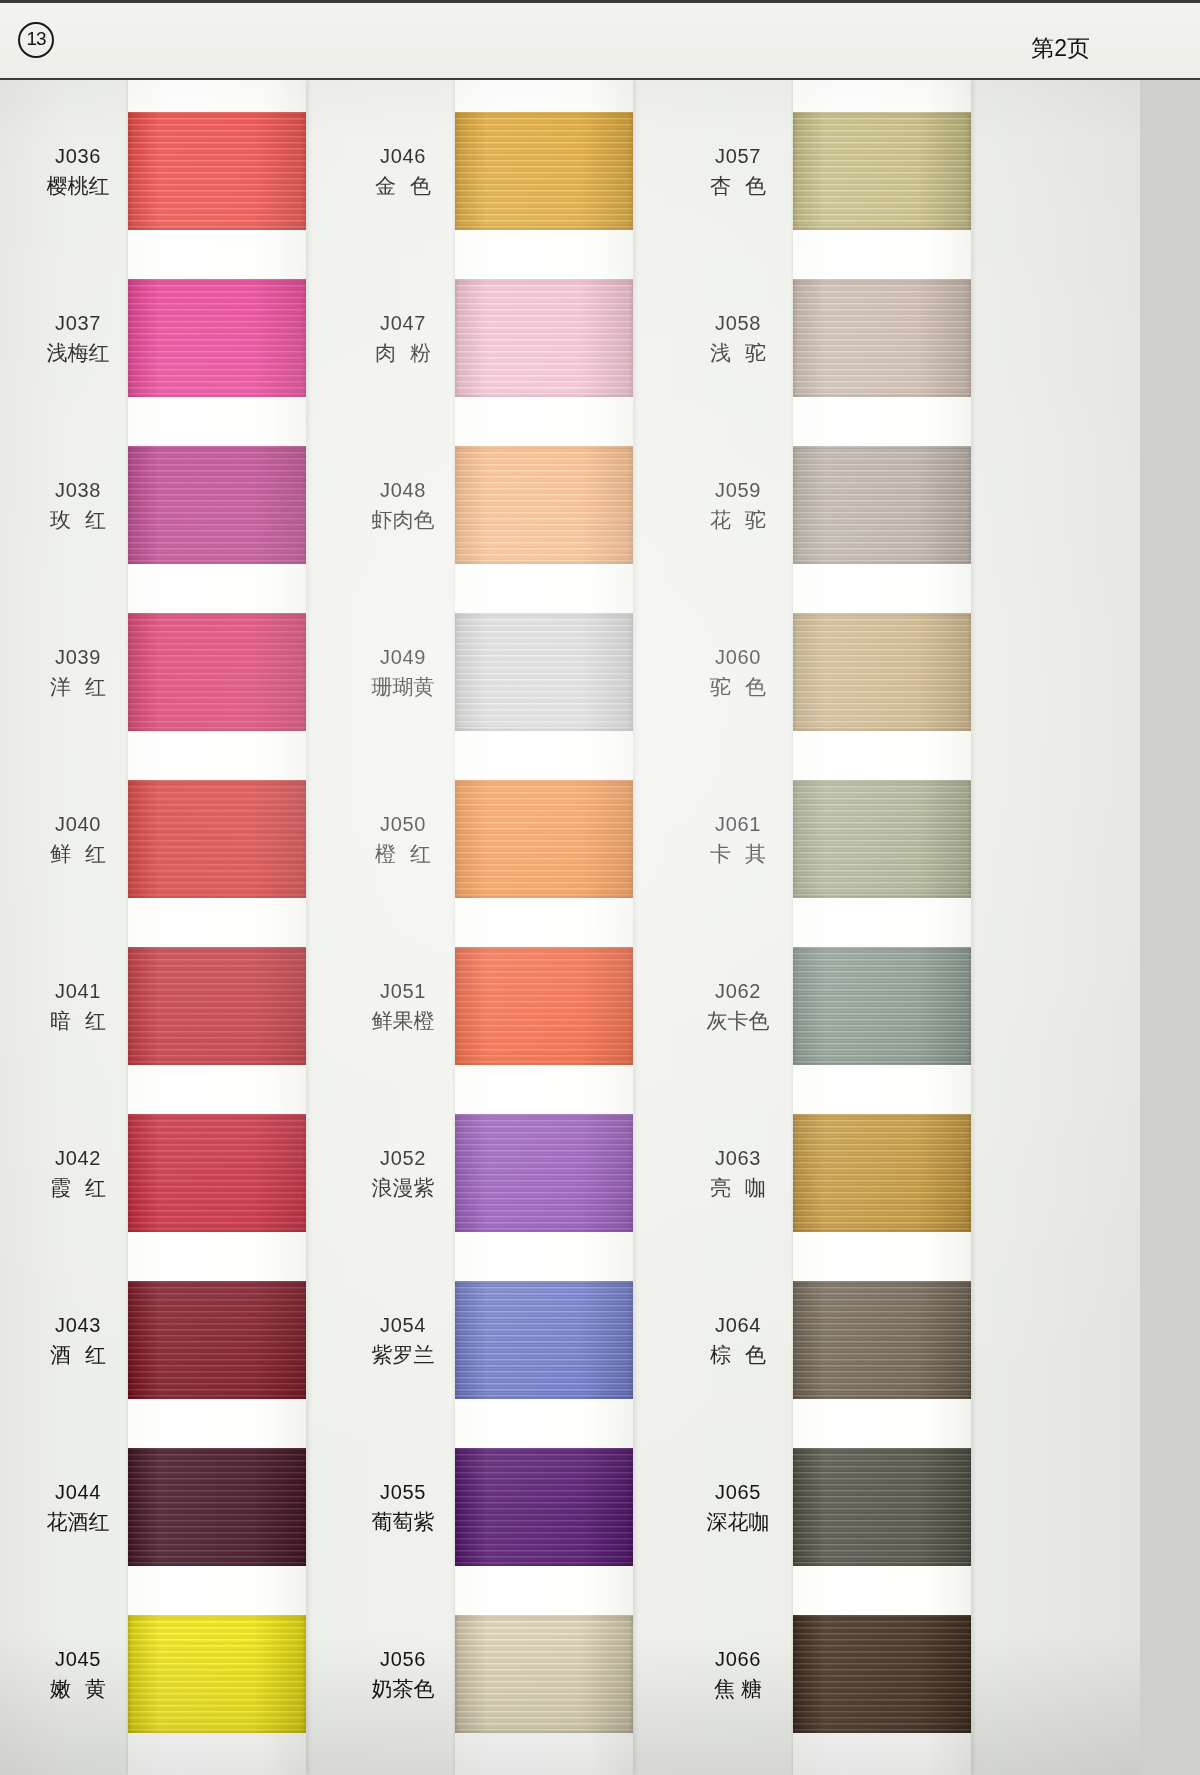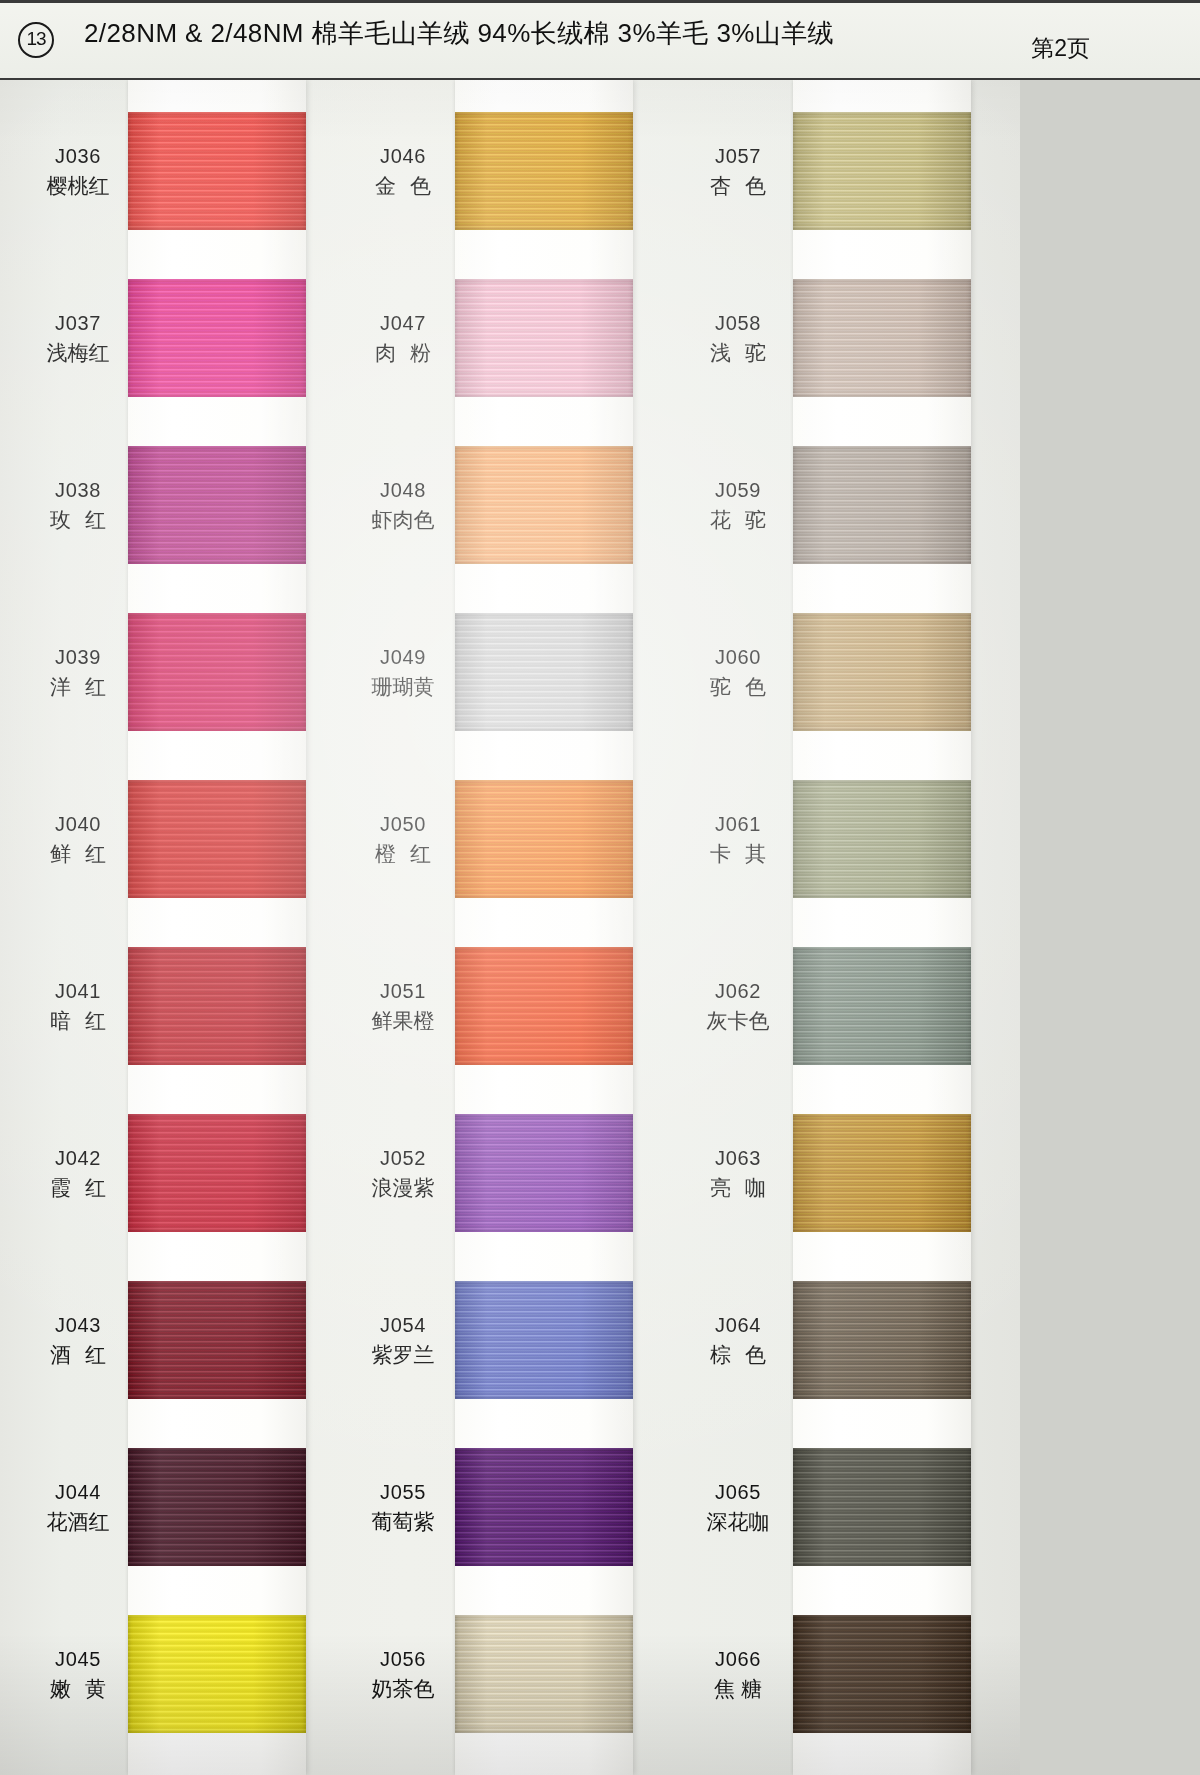--- a/index.html
+++ b/index.html
@@ -5,21 +5,21 @@
   html,body{margin:0;padding:0;}
   body{
     width:1200px;height:1775px;
     background:#cfd0cb;
     font-family:"Liberation Sans","DejaVu Sans",sans-serif;
     overflow:hidden;position:relative;
   }
 
   
   #sheet{
-    position:absolute;left:0;top:0;width:1020px;height:1775px;
+    position:absolute;left:0;top:0;width:1140px;height:1775px;
     background:
       linear-gradient(90deg,#e6e7e2 0%,#eceee9 6%,#f0f1ec 40%,#eceee9 80%,#e3e4df 100%);
   }
   
   #sheet:after{
     content:"";position:absolute;inset:0;pointer-events:none;
     background:
       radial-gradient(120% 70% at 50% 40%,rgba(255,255,255,.45),rgba(0,0,0,0) 65%),
       linear-gradient(180deg,rgba(0,0,0,.05),rgba(0,0,0,0) 8%,rgba(0,0,0,0) 92%,rgba(0,0,0,.10));
   }
@@ -91,21 +91,20 @@
   .label .name.sp{ letter-spacing:14px; text-indent:14px;}
 </style>
 </head>
 <body>
 
 <div id="sheet">
 
   <div id="header">
     <div id="hdr-rule-top"></div>
     <div class="badge">13</div>
-    <div id="title-cn">2/28NM &amp; 2/48NM 棉羊毛山羊绒  94%长绒棉  3%羊毛  3%山羊绒</div>
     <div id="page-no">第2页</div>
   </div>
 
   <div id="columns-host">
       <div class="column" style="left: 0px; top: 0px; width: 1200px; height: 1695px;">
         <div class="card" style="left: 128px; top: 80px; width: 178px; height: 1695px;"></div>
         <div class="swatch" style="left: 128px; top: 112px; width: 178px; height: 118px; background: repeating-linear-gradient(rgb(255, 91, 86) 0px, rgb(239, 75, 70) 2px, rgb(221, 57, 52) 4px, rgb(239, 75, 70) 6px);"></div>
         <div class="label" style="left: 30px; width: 96px; top: 143px;">
           <span class="code">J036</span>
           <span class="name">樱桃红</span>

